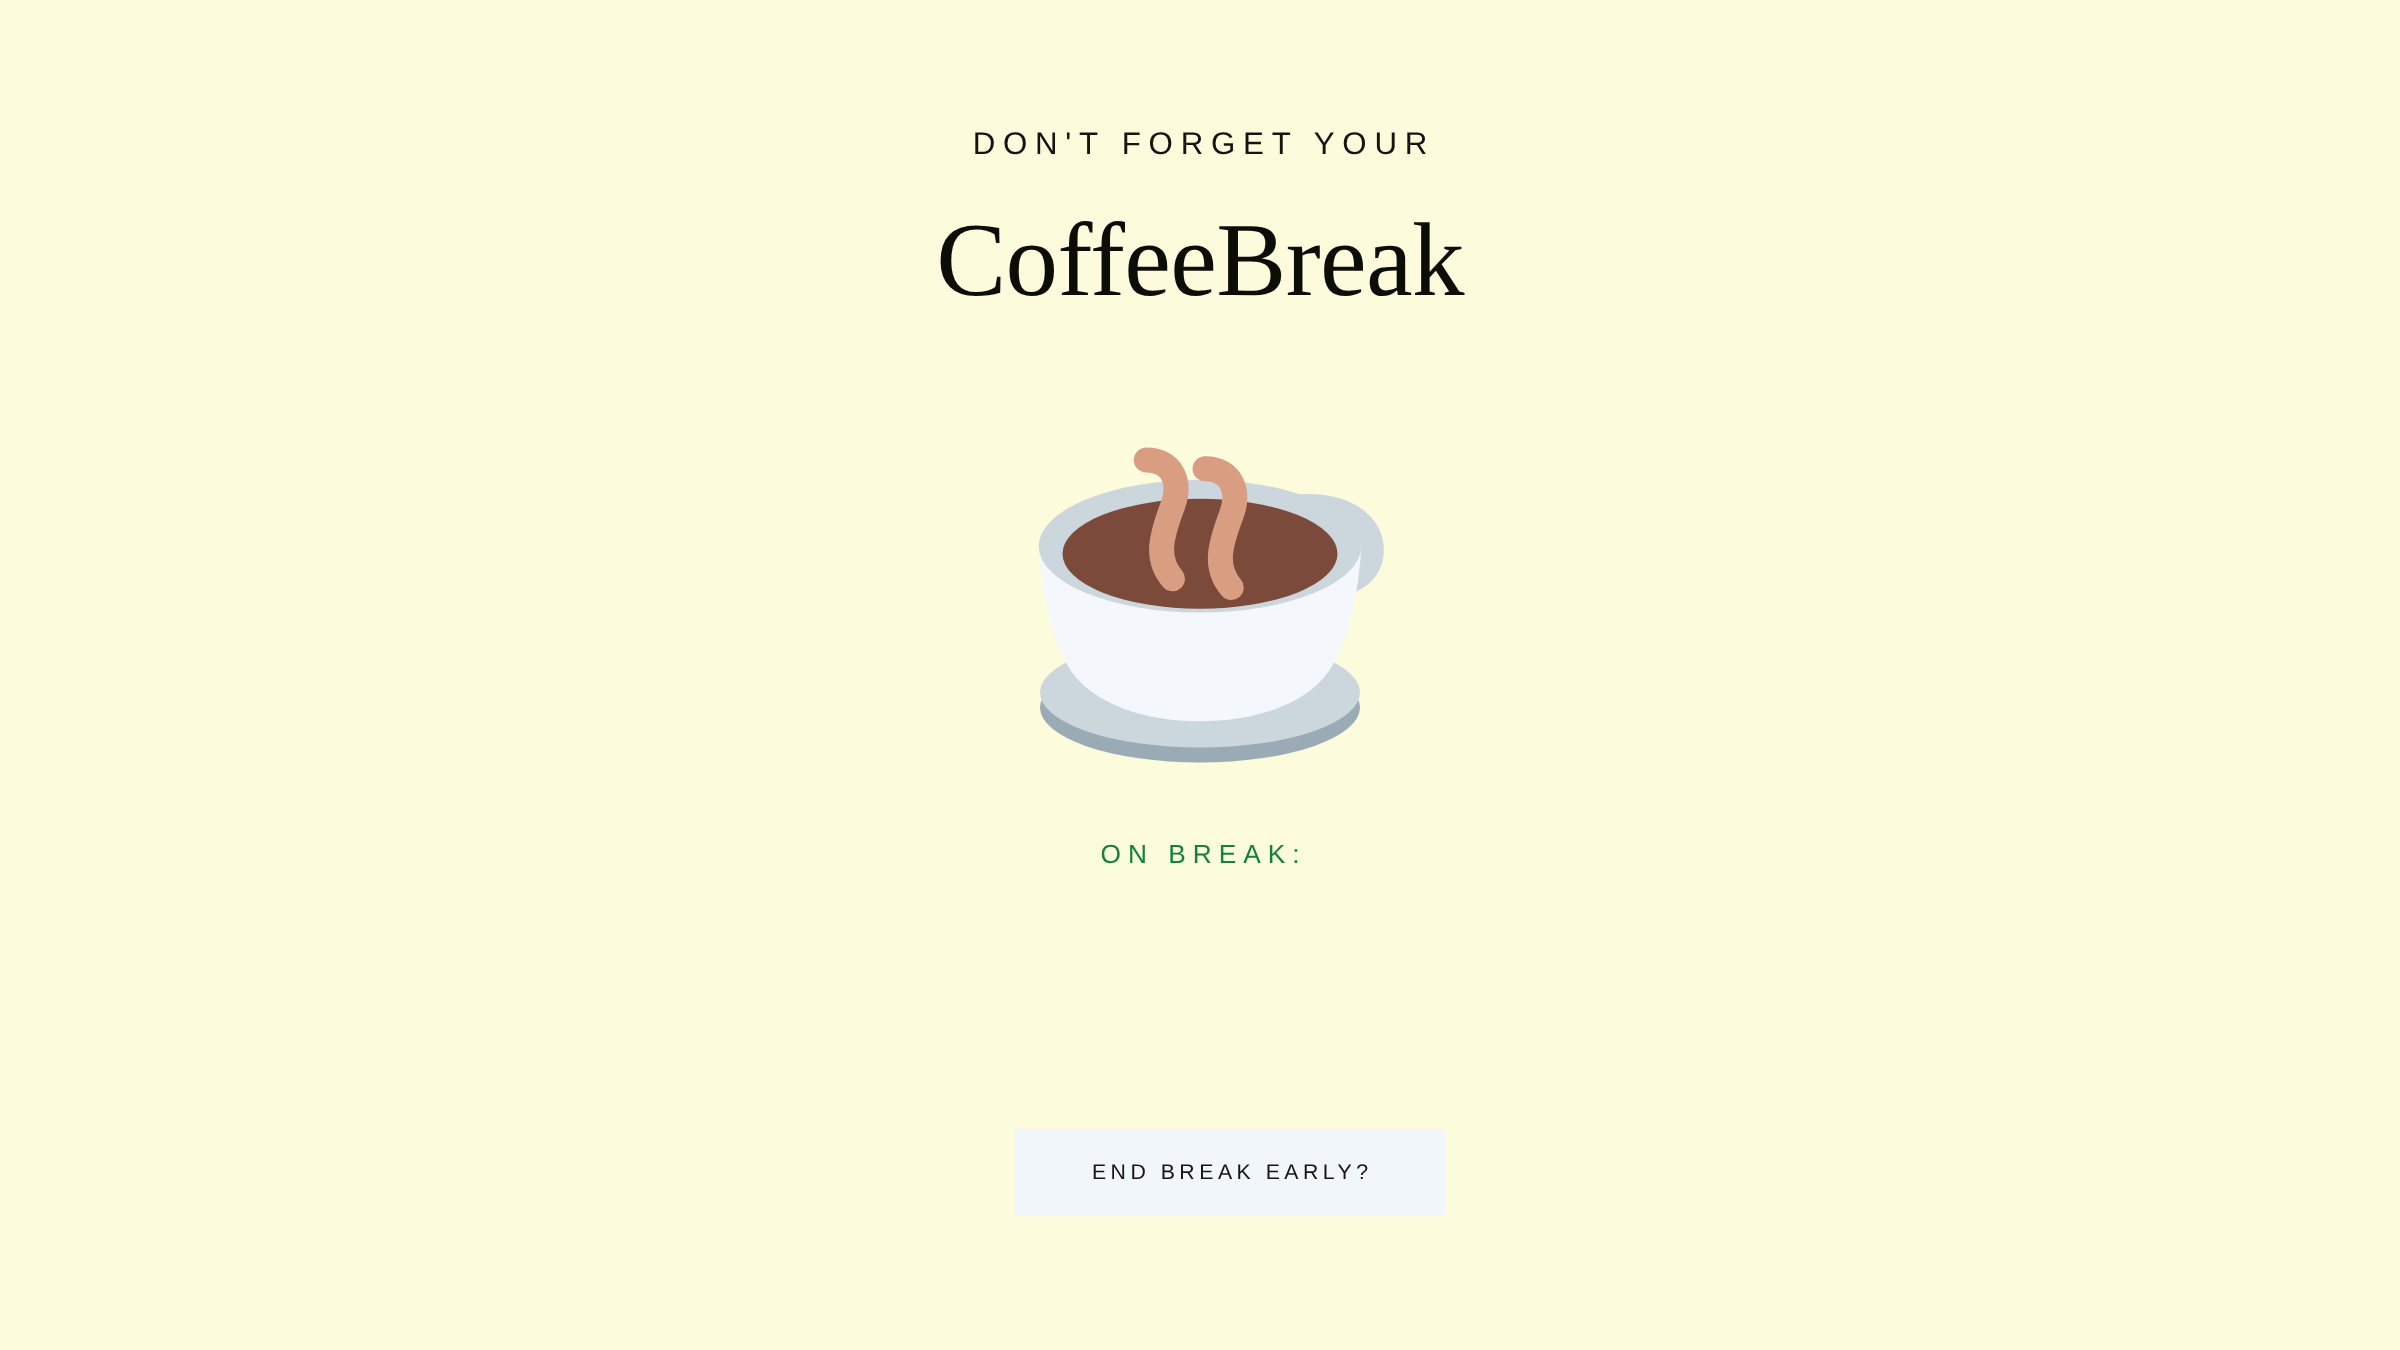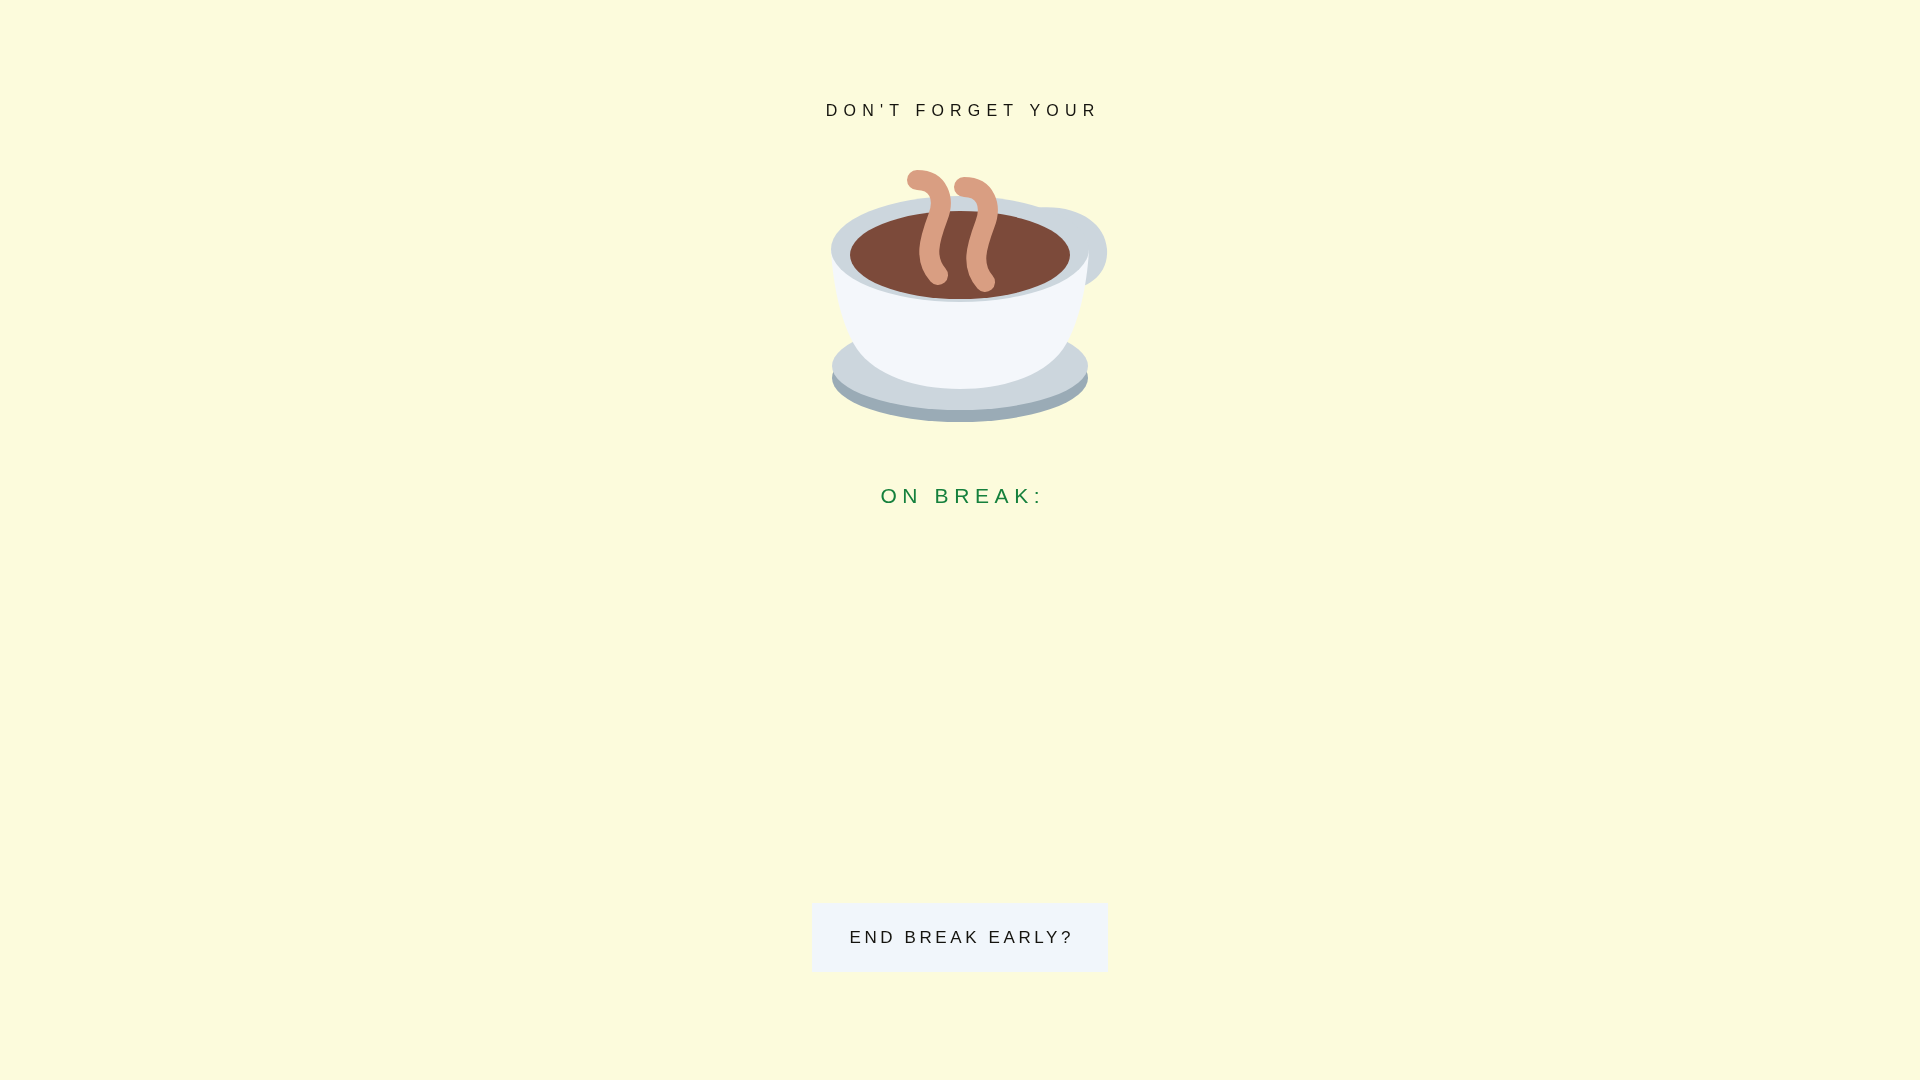--- a/index.html
+++ b/index.html
@@ -23,21 +23,21 @@
     background: #fcfbdc;
     display: flex;
     flex-direction: column;
     align-items: center;
   }
 
   
   .eyebrow {
     margin-top: 103px;
     font-family: "Liberation Sans", sans-serif;
-    font-size: 16px;
+    font-size: 25px;
     font-weight: 400;
     letter-spacing: 6.2px;
     color: #15140f;
     text-transform: uppercase;
     line-height: 1;
     text-indent: 6.2px;
   }
 
   
   .brand-title {
@@ -81,21 +81,21 @@
     color: #0d0d08;
     line-height: 1;
     letter-spacing: 1px;
   }
 
   
   .end-break-button {
     position: absolute;
     left: 812px;
     top: 903px;
-    width: 296px;
+    width: 344px;
     height: 69px;
     border: none;
     background: #f1f6fb;
     color: #15140f;
     font-family: "Liberation Sans", sans-serif;
     font-size: 17px;
     font-weight: 400;
     letter-spacing: 3.6px;
     text-transform: uppercase;
     text-indent: 3.6px;
@@ -107,20 +107,21 @@
     line-height: 1;
   }
 </style>
 </head>
 <body>
 
 <div class="screen">
 
   <div class="eyebrow">DON'T FORGET YOUR</div>
 
+  <h1 class="brand-title">CoffeeBreak</h1>
 
   <div class="cup-wrap">
     <svg viewBox="0 0 310 310" xmlns="http://www.w3.org/2000/svg" aria-hidden="true">
 
       <ellipse cx="155" cy="215" rx="128" ry="44" fill="#9aabb6"></ellipse>
 
       <ellipse cx="155" cy="203" rx="128" ry="44" fill="#ccd6dd"></ellipse>
 
       <path d="M222 46 C268 38 300 58 302 86 C304 114 278 130 252 126 L248 104 C266 106 280 98 278 86 C276 72 256 64 228 70 Z" fill="#ccd6dd"></path>
 

